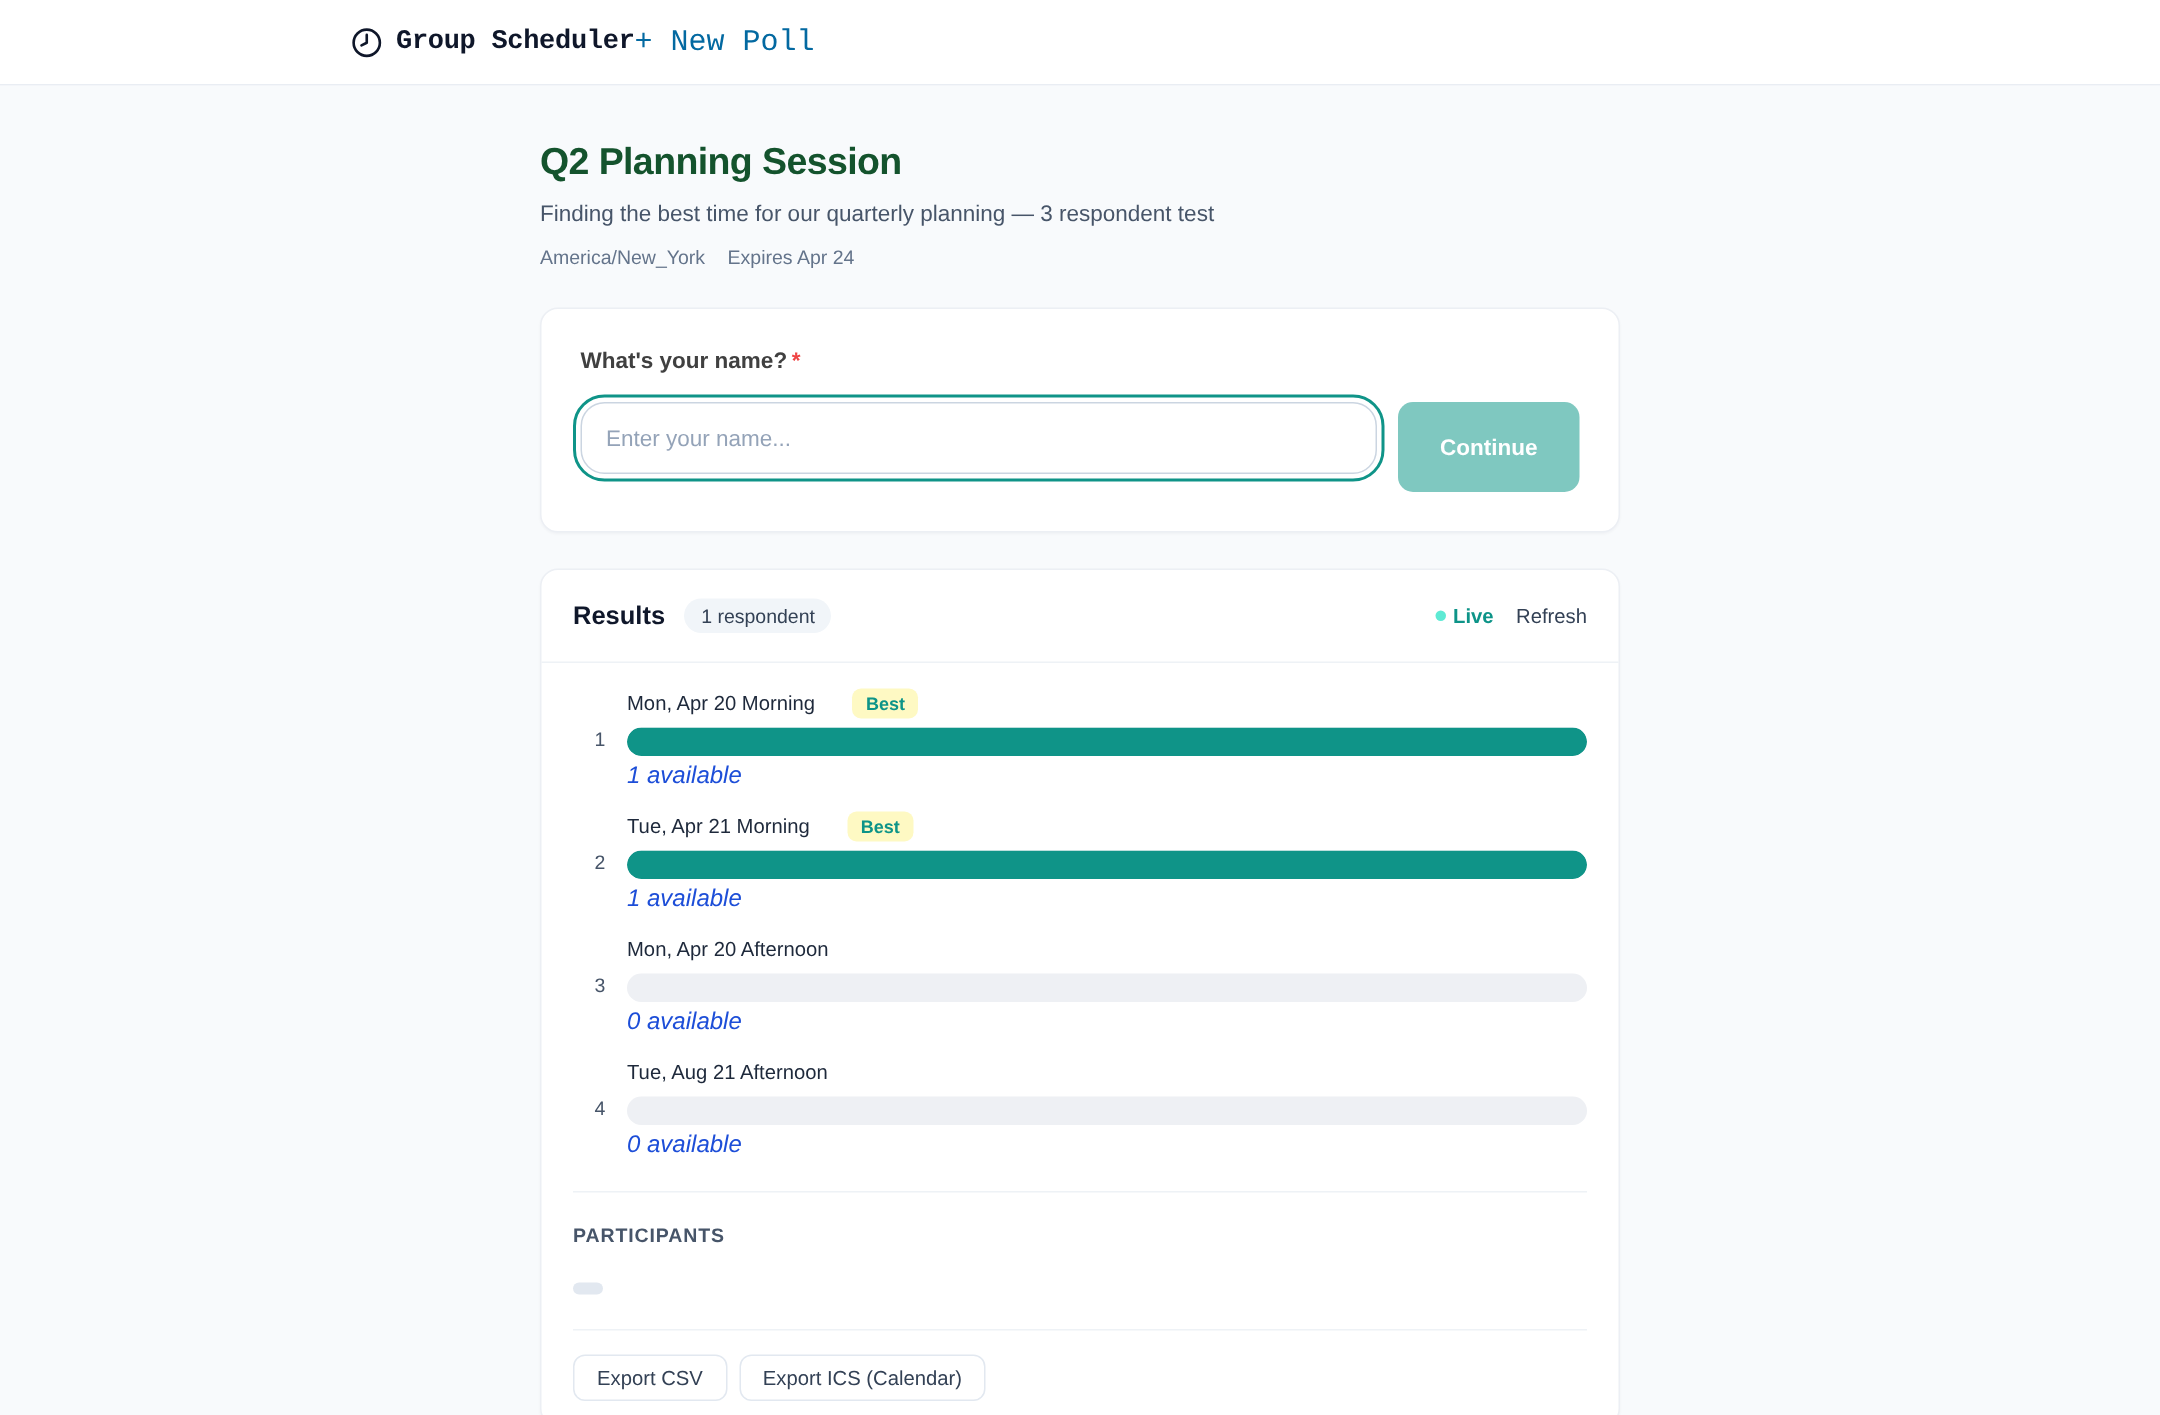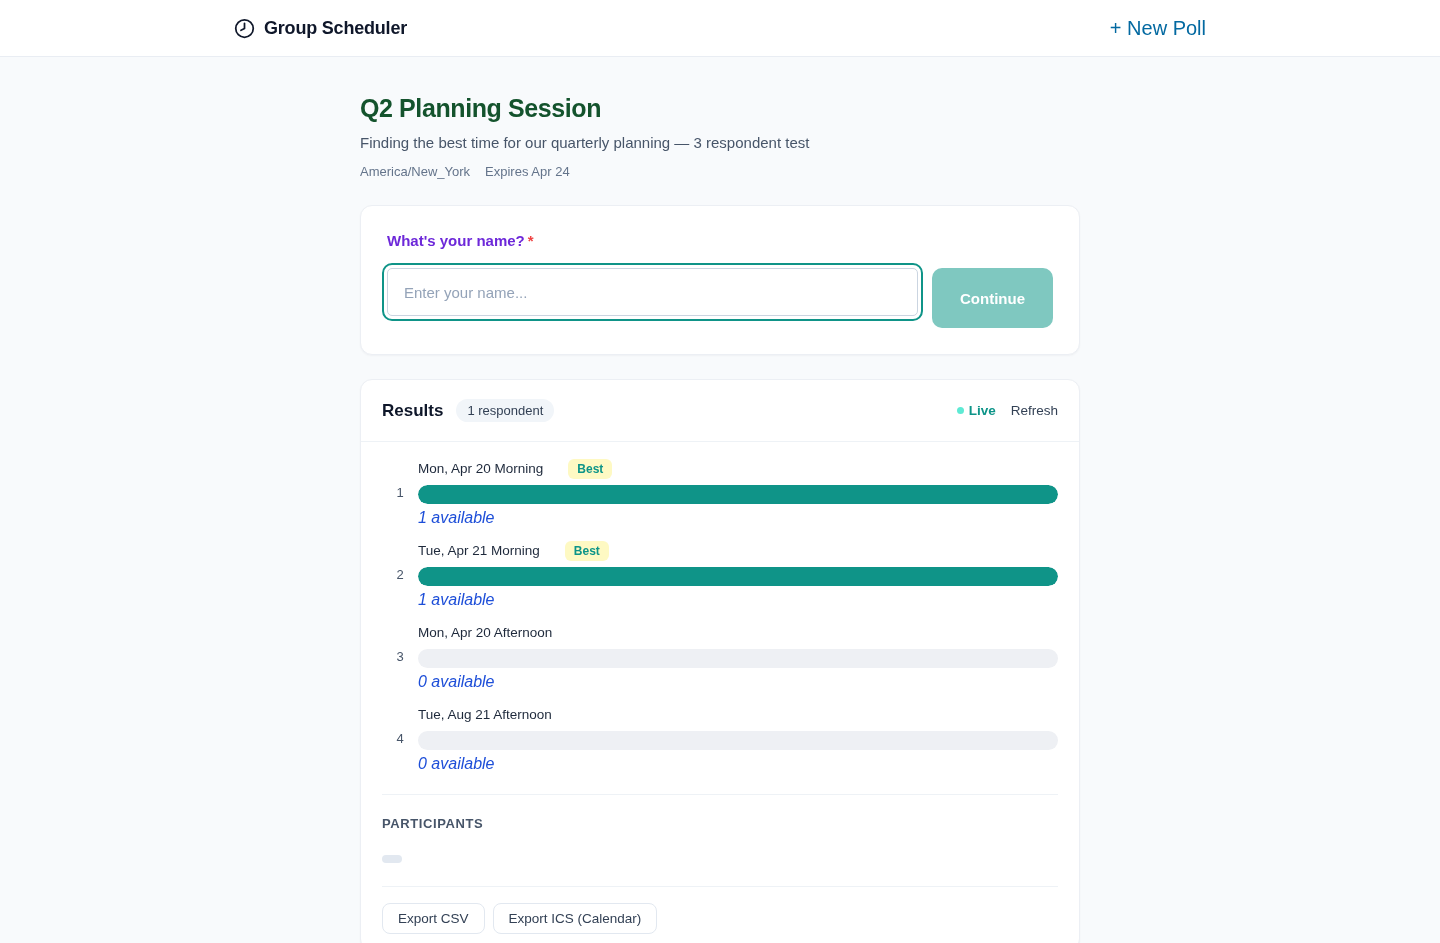--- a/index.html
+++ b/index.html
@@ -19,21 +19,21 @@
     border-bottom: 1px solid #e9edf3;
     height: 57px;
     flex: 0 0 auto;
   }
   .header-inner {
     max-width: 972px;
     margin: 0 auto;
     height: 100%;
     display: flex;
     align-items: center;
-    justify-content: space-between;
+    font-family: Liberation Mono, monospace;
   }
   .brand { display: flex; align-items: center; gap: 9px; }
   .brand-icon { width: 21px; height: 21px; display: block; color: #0f172a; }
   .brand-title { font-size: 18px; font-weight: 700; color: #0f172a; letter-spacing: -0.2px; }
   .new-poll {
     font-size: 20px;
     font-weight: 500;
     color: #0369a1;
     text-decoration: none;
     cursor: pointer;
@@ -56,28 +56,28 @@
 
   .card {
     background: #ffffff;
     border: 1px solid #eceff4;
     border-radius: 12px;
     box-shadow: 0 1px 2px rgba(15, 23, 42, 0.04);
   }
 
   
   .name-card { margin-top: 26px; padding: 26px; }
-  .name-label { font-size: 15px; font-weight: 700; color: #6d28d9; }
+  .name-label { font-size: 15px; font-weight: 700; color: #404040; }
   .req-mark { color: #ef4444; font-size: 15px; font-weight: 700; margin-left: 3px; }
   .input-row { display: flex; gap: 14px; margin-top: 18px; }
   .name-input {
     flex: 1;
     height: 48px;
     border: 1px solid #cbd5e1;
-    border-radius: 5px;
+    border-radius: 16px;
     outline: 2px solid #0f9488;
     outline-offset: 3px;
     padding: 0 16px;
     font-size: 15px;
     font-family: inherit;
     color: #0f172a;
   }
   .name-input::placeholder { color: #94a3b8; }
   .continue-btn {
     height: 60px;

